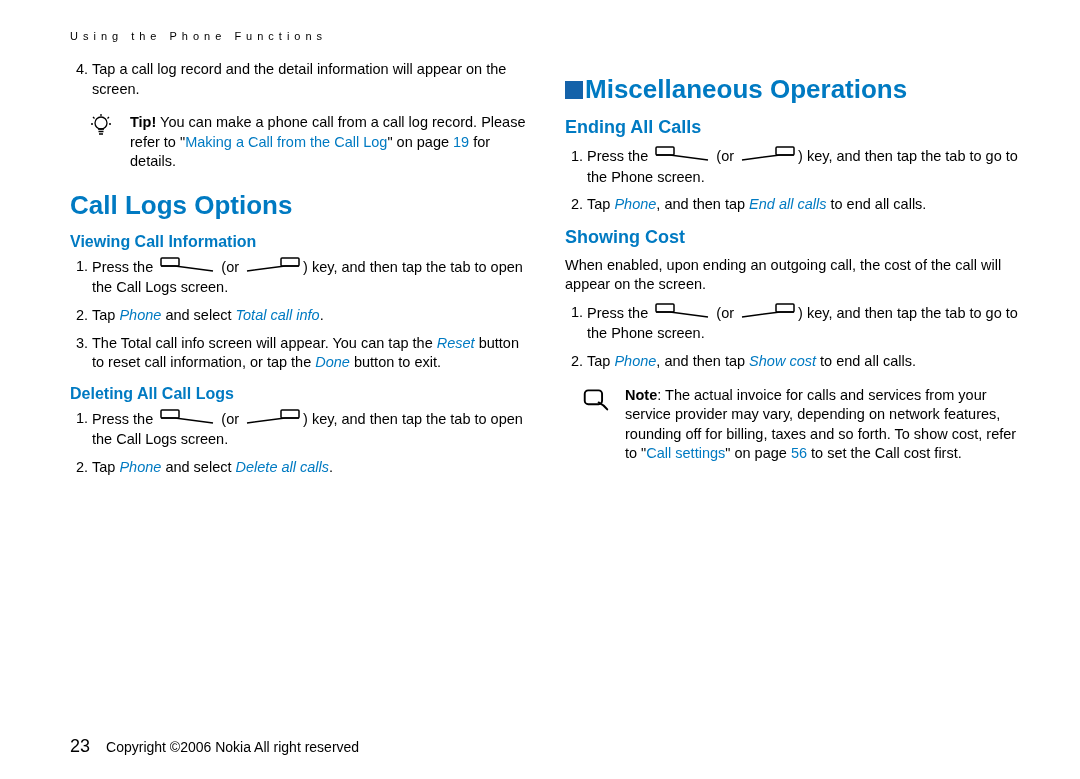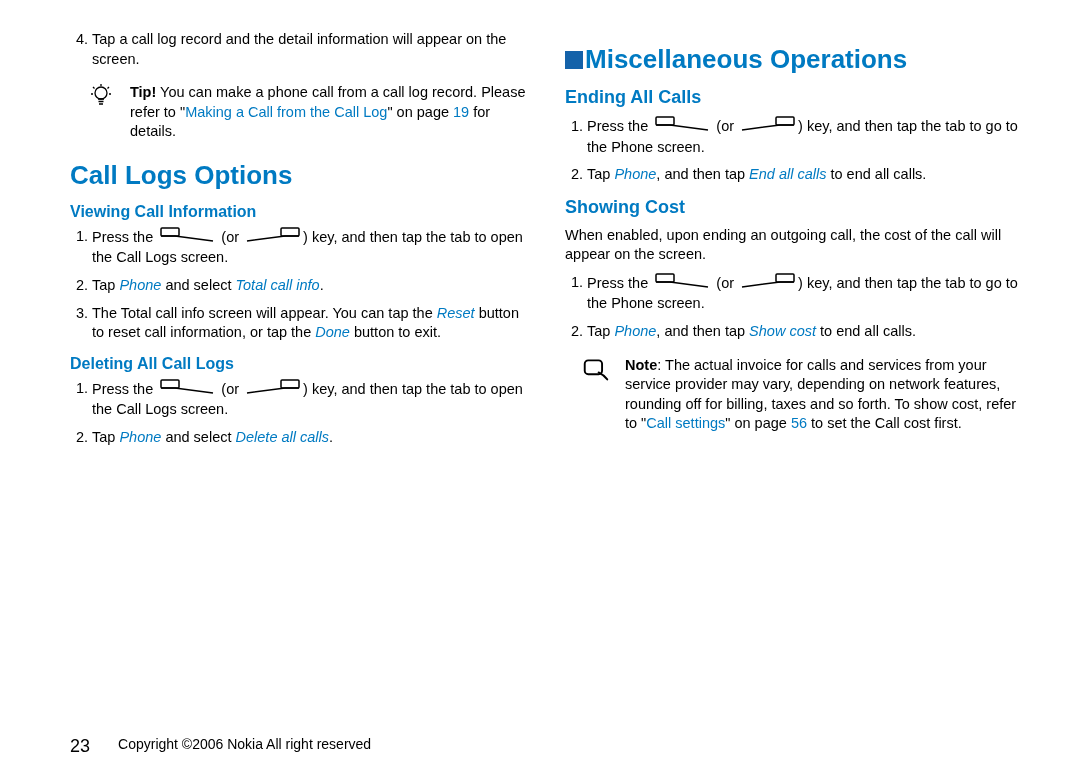--- a/index.html
+++ b/index.html
@@ -101,32 +101,33 @@
   }
   .body-para {
     font-size: 14.5px;
     line-height: 1.35;
     margin: 0 0 8px 0;
   }
   .footer {
     font-size: 14px;
     padding: 26px 0 22px 0;
     display: flex;
-    align-items: flex-start;
-    gap: 28px;
+    align-items: center;
+    gap: 16px;
   }
   .page-num {
     font-size: 18px;
     font-weight: normal;
   }
 </style>
 </head>
 <body>
 
 <div class="page">
+  <div class="running-header">Using the Phone Functions</div>
 
   <div class="columns">
 
     <div class="col">
       <ol start="4">
         <li>Tap a call log record and the detail information will appear on the screen.</li>
       </ol>
 
       <div class="tip-box">
         <span class="tip-icon">

